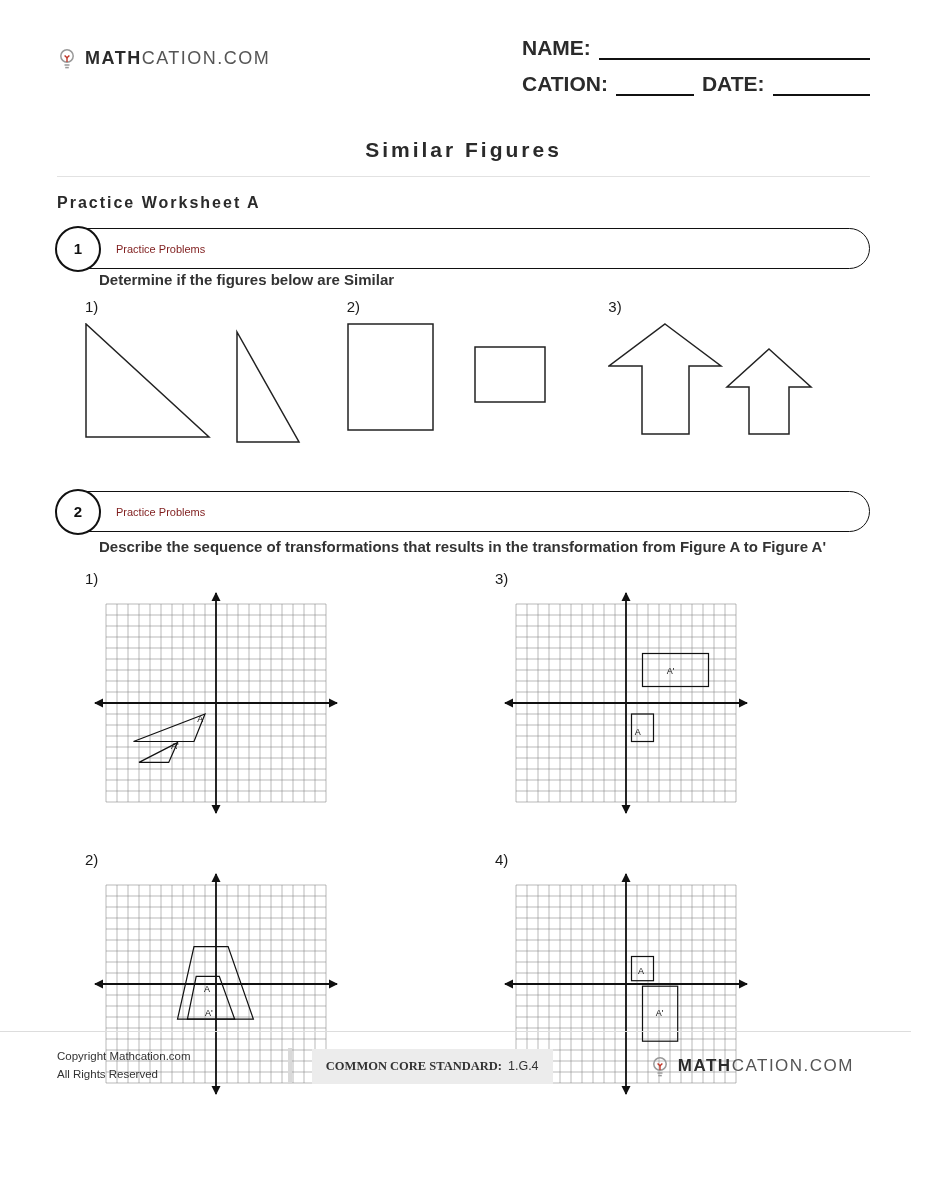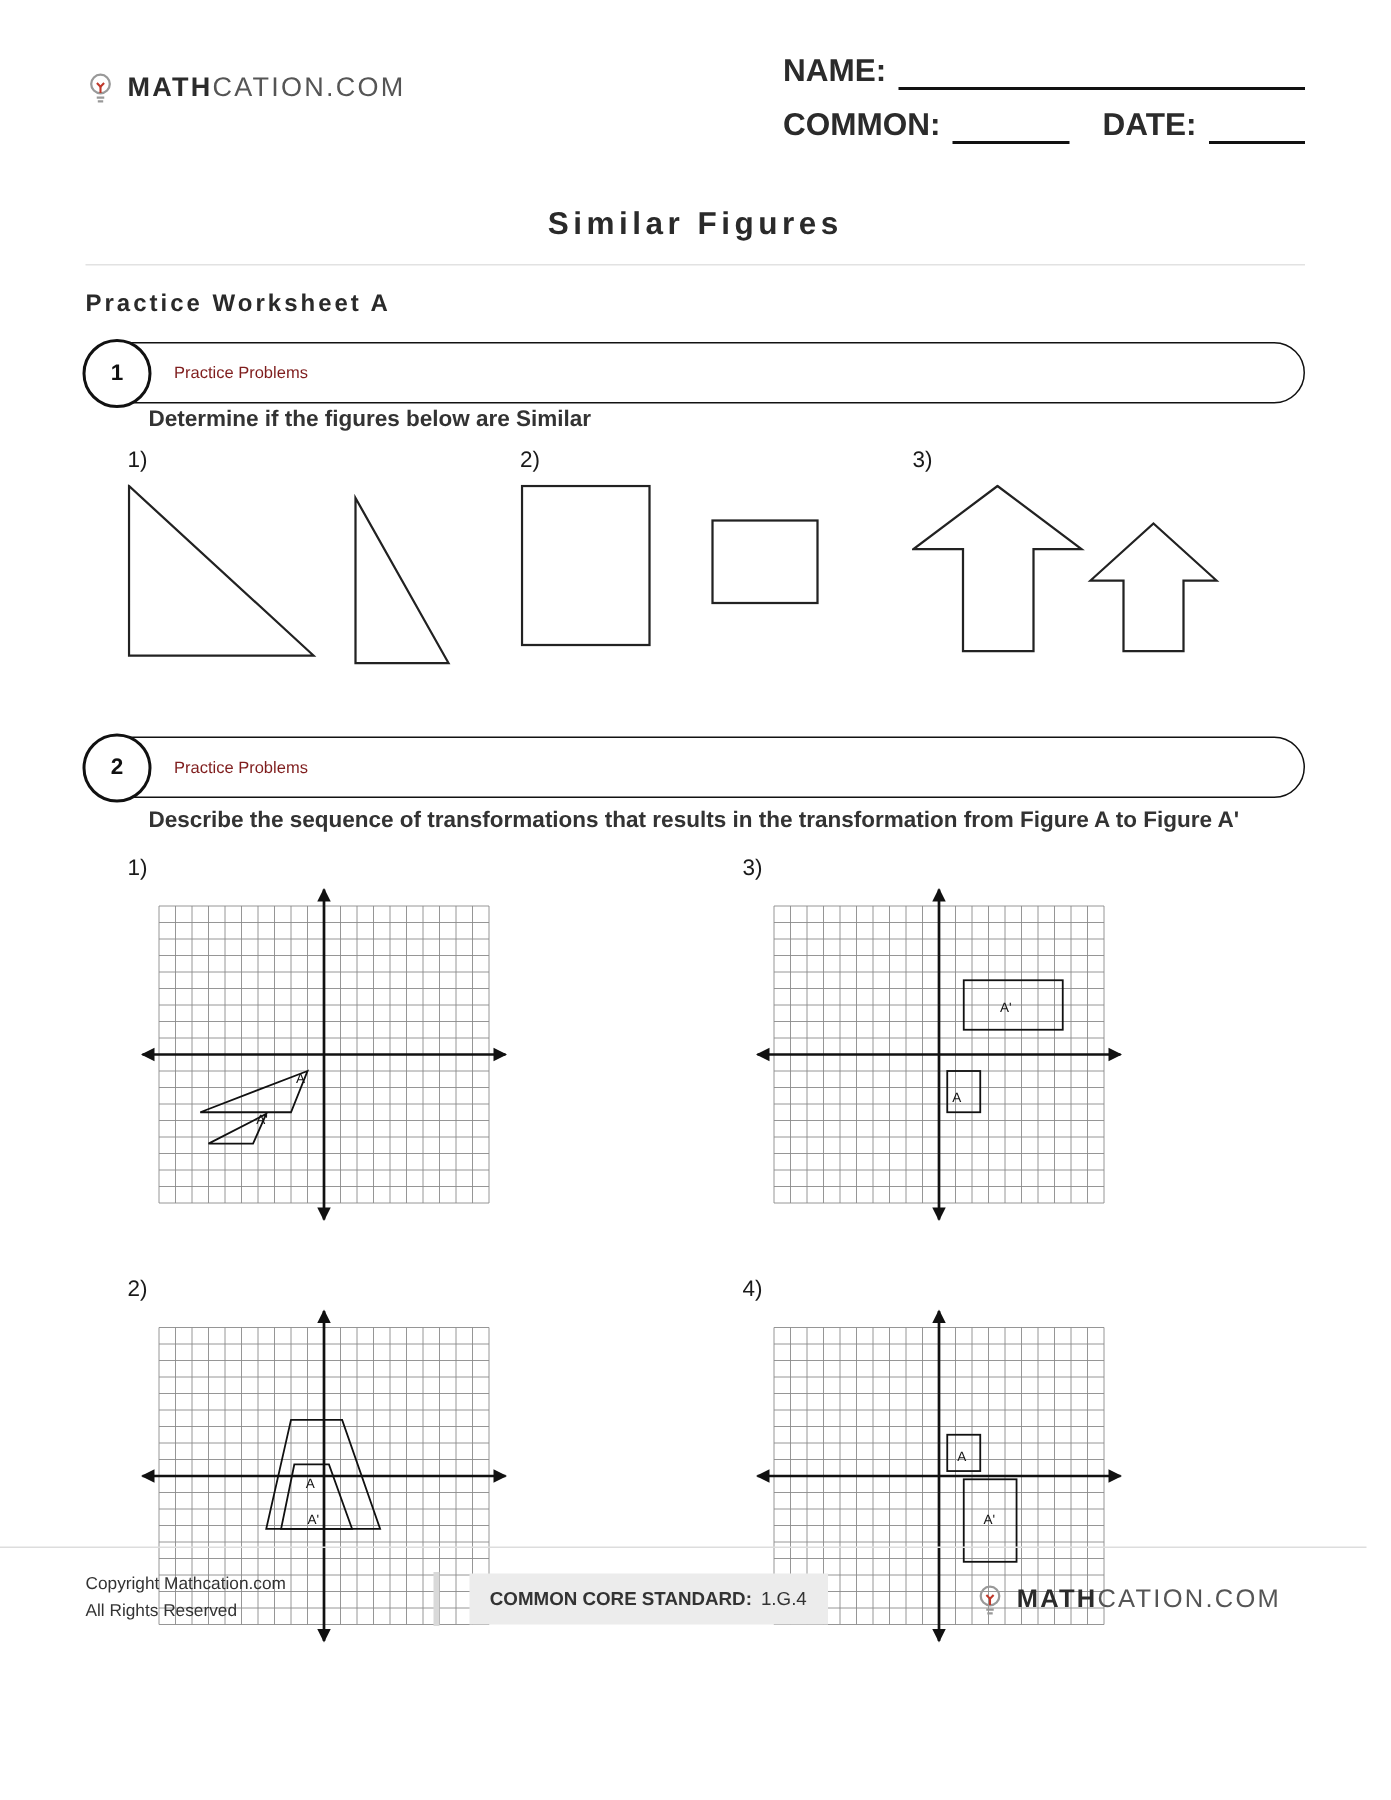--- a/index.html
+++ b/index.html
@@ -12,21 +12,21 @@
   .header { display:flex; justify-content:space-between; align-items:flex-start; }
   .logo { display:flex; align-items:center; gap:8px; font-size:18px; letter-spacing:1.5px;
           color:#555; margin-top:10px; }
   .logo b { color:#2b2b2b; font-weight:bold; }
   .fields { width:348px; }
   .field-row { display:flex; align-items:flex-end; gap:8px; margin-bottom:12px;
                font-weight:bold; font-size:21px; color:#2b2b2b; }
   .blank { border-bottom:2px solid #111; height:17px; display:inline-block; }
   .name-blank { flex:1; }
   .period-blank { width:78px; }
-  .dlabel { margin-left:14px; }
+  .dlabel { margin-left:0; }
   .date-blank { flex:1; }
 
   
   .title { margin-top:30px; font-size:21px; font-weight:bold; letter-spacing:3px; color:#2a2a2a;text-align:center; }
   .rule { border-top:1px solid #e2e2e2; margin-top:14px; }
   .subtitle { margin-top:17px; font-size:16px; font-weight:bold; letter-spacing:2px; color:#2a2a2a; }
 
   
   .pill { position:relative; margin-top:16px; height:41px; border:1.6px solid #111;
           border-radius:22px; display:flex; align-items:center; background:#fff; }
@@ -53,21 +53,21 @@
   .grid-block svg { display:block; margin-left:8px; }
   svg text { font-family:"Liberation Sans", sans-serif; }
 
   
   .footer { position:absolute; left:0; right:16px; bottom:0; border-top:1px solid #ddd;
             padding:16px 57px 20px; display:flex; align-items:center; justify-content:space-between; }
   .copy { display:flex; flex-direction:column; font-size:11.5px; color:#333; line-height:1.55; }
   .fmid { display:flex; align-items:center; }
   .vbar { width:4px; height:36px; background:#d9d9d9; margin-right:20px; display:inline-block; }
   .ccbox { background:#ececec; padding:10px 14px; font-size:12.5px; color:#333; }
-  .cclabel { font-weight:bold; margin-right:6px; }
+  .cclabel { font-weight:bold; margin-right:6px;font-family:Liberation Serif, serif; }
   .footer .logo { margin-top:0; font-size:17px; }
 </style>
 </head>
 <body>
 
 <div class="page">
 
   <div class="header">
     <div class="logo">
       <svg width="20" height="25" viewBox="0 0 20 25">
@@ -78,21 +78,21 @@
         <line x1="10" y1="11.8" x2="10" y2="16" stroke="#c0392b" stroke-width="1.4"></line>
       </svg>
       <span class="logo-text"><b>MATH</b><span>CATION.COM</span></span>
     </div>
     <div class="fields">
       <div class="field-row">
         <span>NAME:</span>
         <span class="blank name-blank"></span>
       </div>
       <div class="field-row">
-        <span>COMMON:</span>
+        <span>CATION:</span>
         <span class="blank period-blank"></span>
         <span class="dlabel">DATE:</span>
         <span class="blank date-blank"></span>
       </div>
     </div>
   </div>
 
   <div class="title">Similar Figures</div>
   <div class="rule"></div>
   <div class="subtitle">Practice Worksheet A</div>

